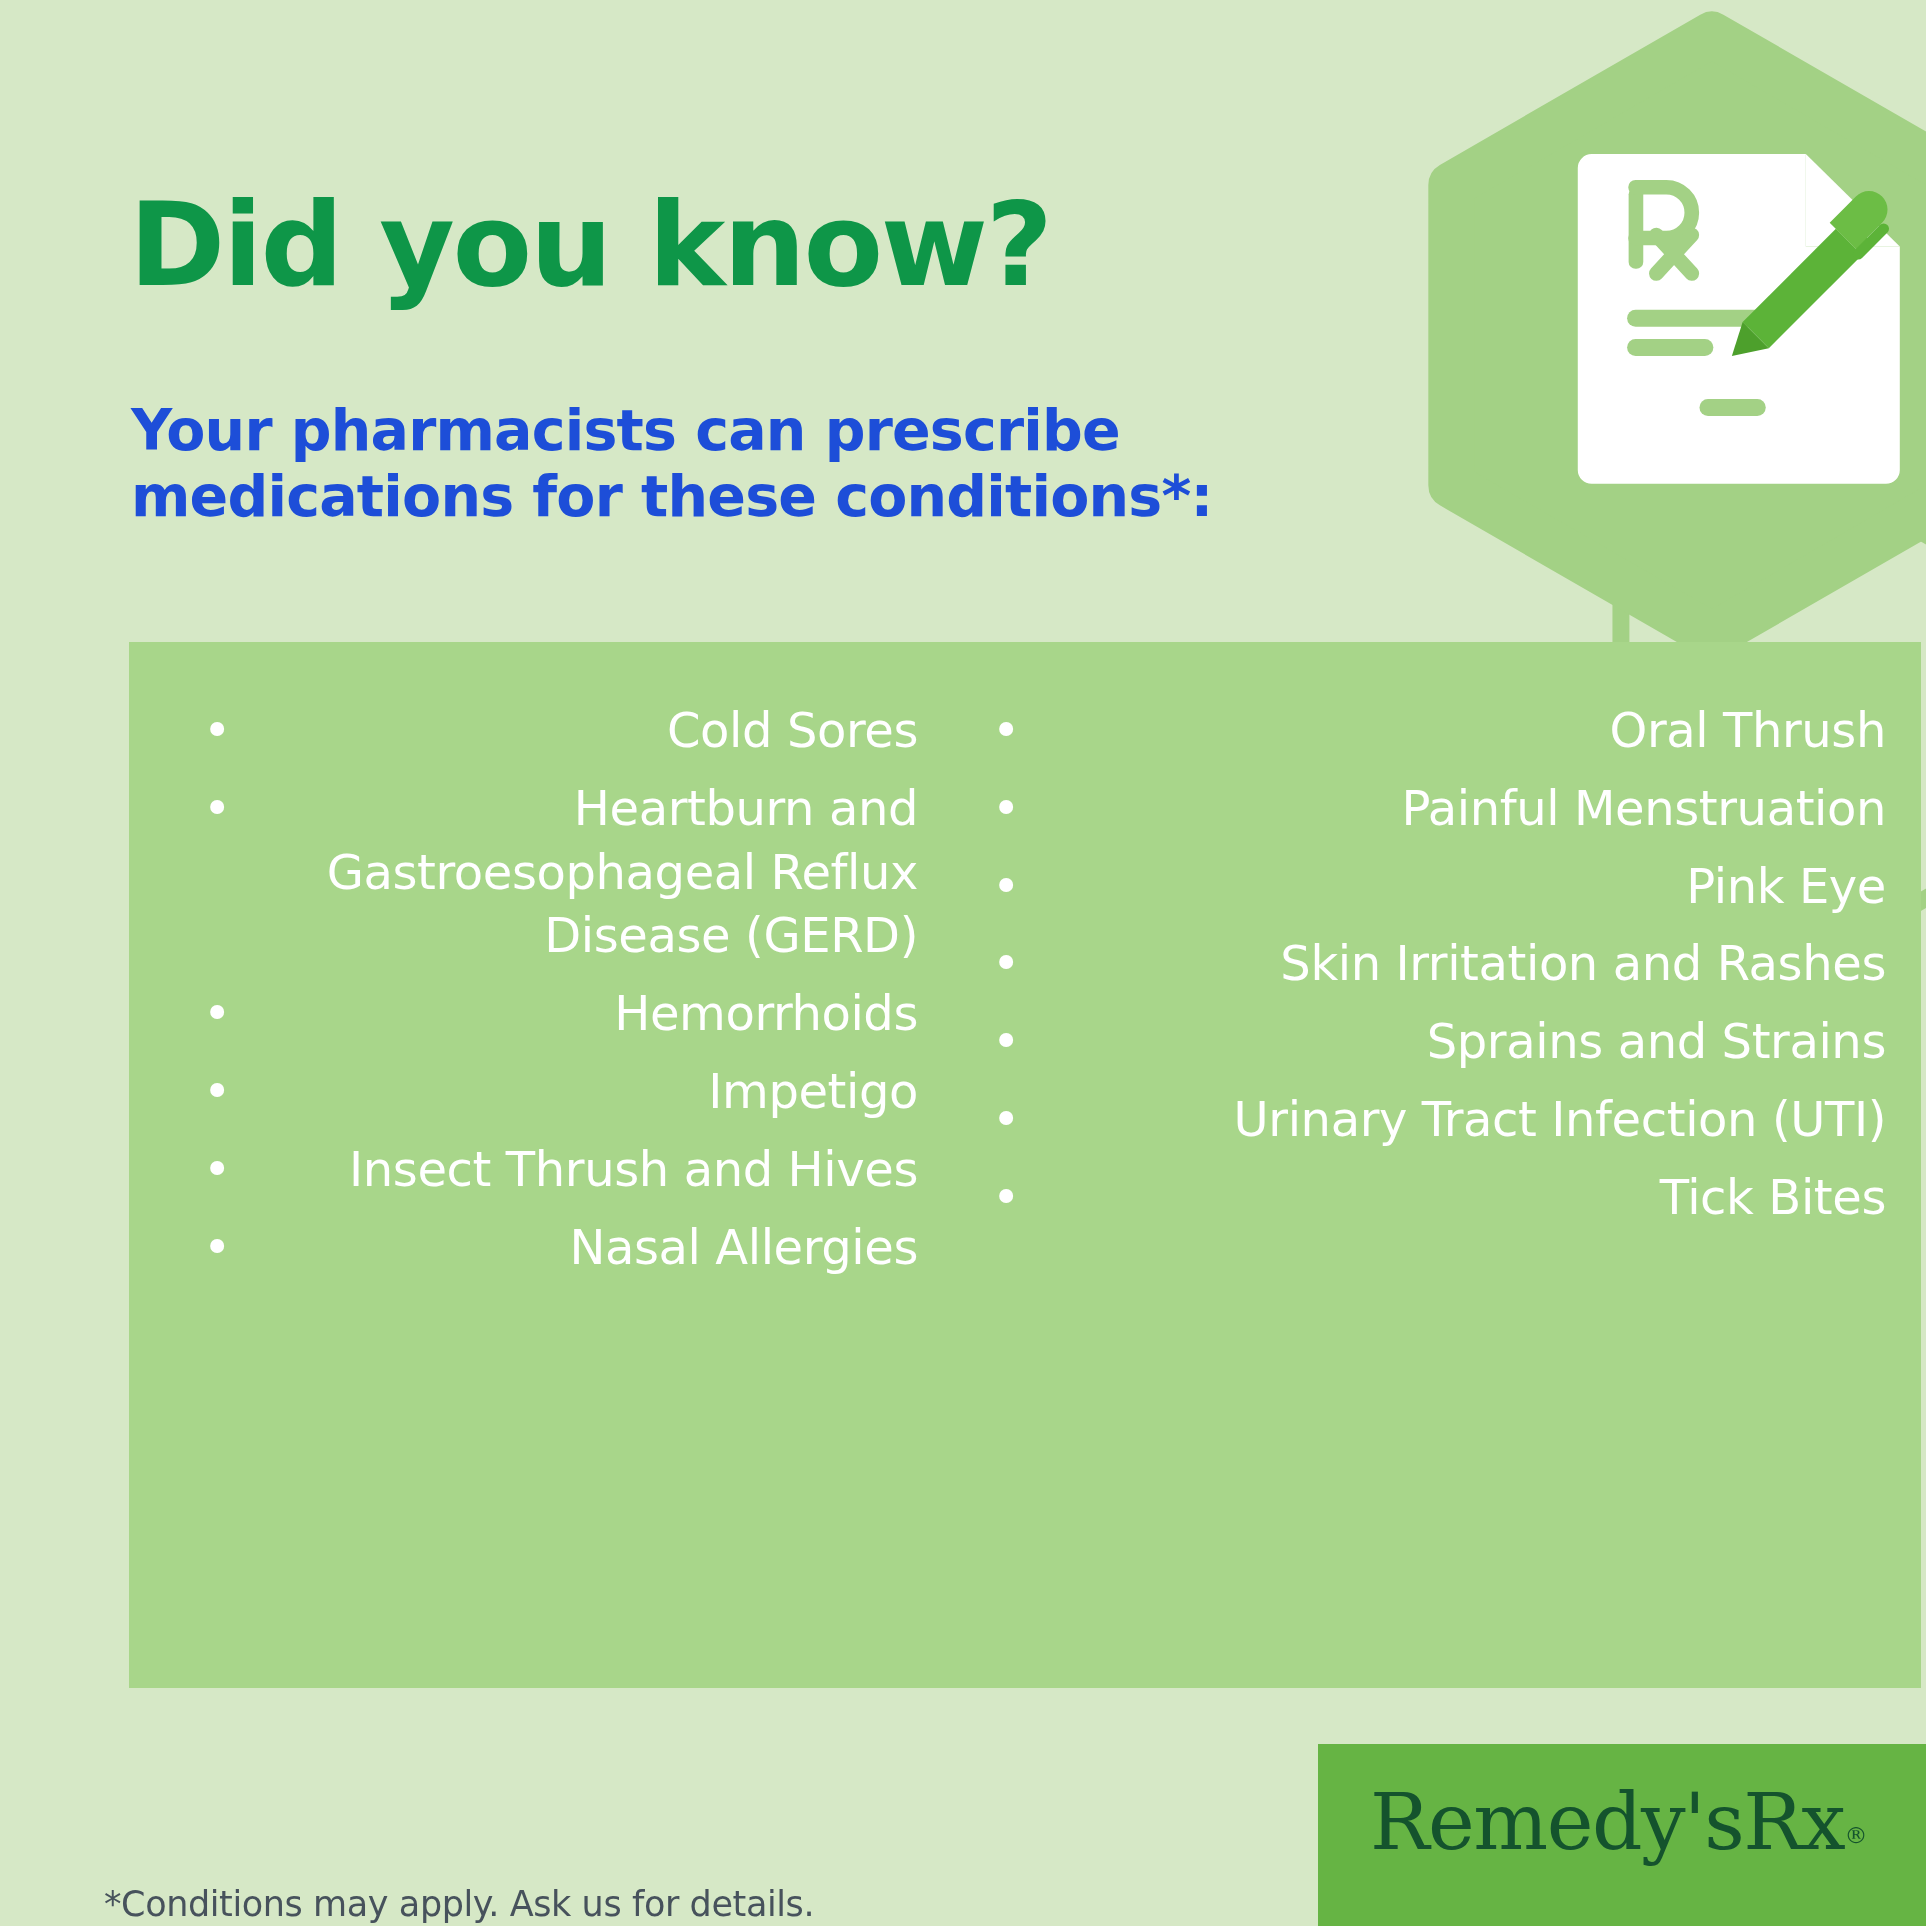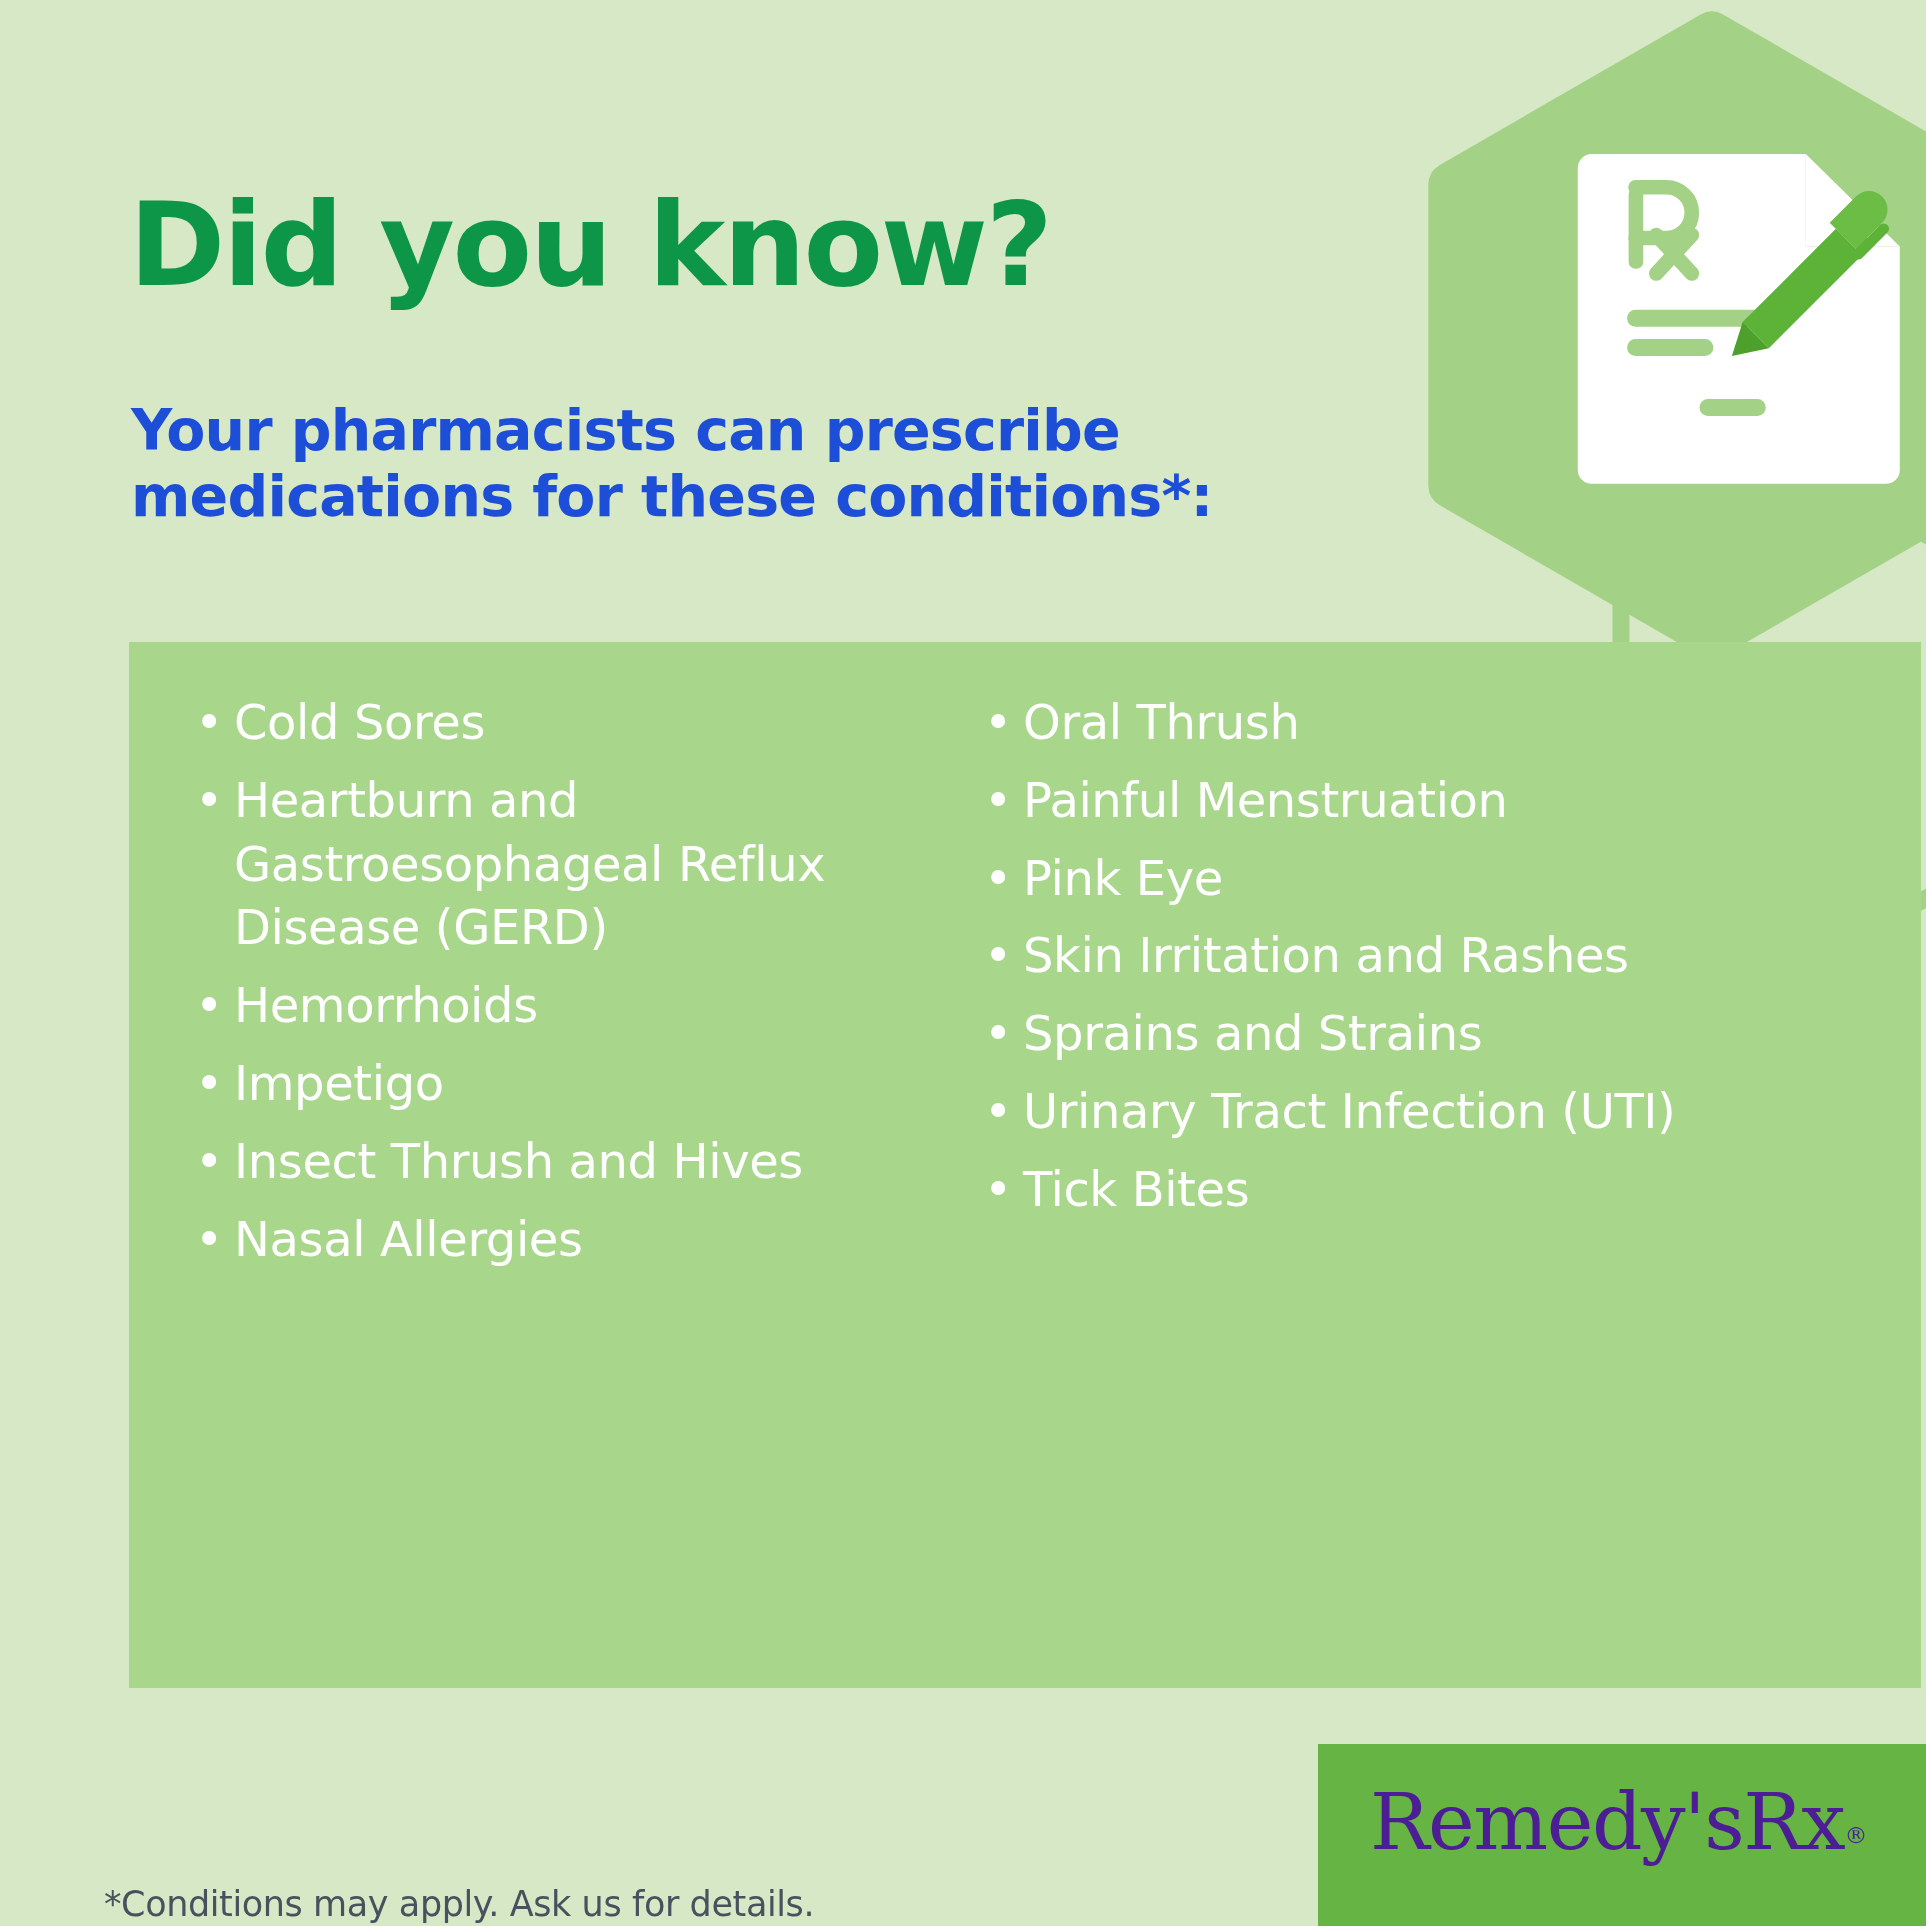--- a/index.html
+++ b/index.html
@@ -63,23 +63,24 @@
     top: 642px;
     height: 1046px;
     background: #a8d68a;
     box-sizing: border-box;
   }
   .panel-left  { left: 129px;  width: 824px; }
   .panel-right { left: 928px; width: 993px; }
 
   .cond-list {
     list-style: none;
-    margin: 4px;
+    margin: 12px;
     padding: 16px;
     padding-top: 45px;
+    text-align: right;
   }
   .panel-left  .cond-list { padding-left: 62px;  padding-right: 23px; }
   .panel-right .cond-list { padding-left: 52px;  padding-right: 23px; }
 
   .cond-item {
     position: relative;
     color: #ffffff;
     font-family: "DejaVu Sans", sans-serif;
     font-weight: normal;
     font-size: 48px;
@@ -120,21 +121,21 @@
     height: 183px;
     background: #66b444;
   }
   .logo-wordmark {
     position: absolute;
     left: 52px;
     top: 39px;
     font-family: "DejaVu Serif", serif;
     font-size: 79px;
     line-height: 1;
-    color: #4c1d95;
+    color: #14532d;
     white-space: nowrap;
     letter-spacing: -1.5px;
   }
   .logo-reg {
     font-size: 23px;
     vertical-align: 6.2px;
     letter-spacing: 0;
   }
 </style>
 </head>

